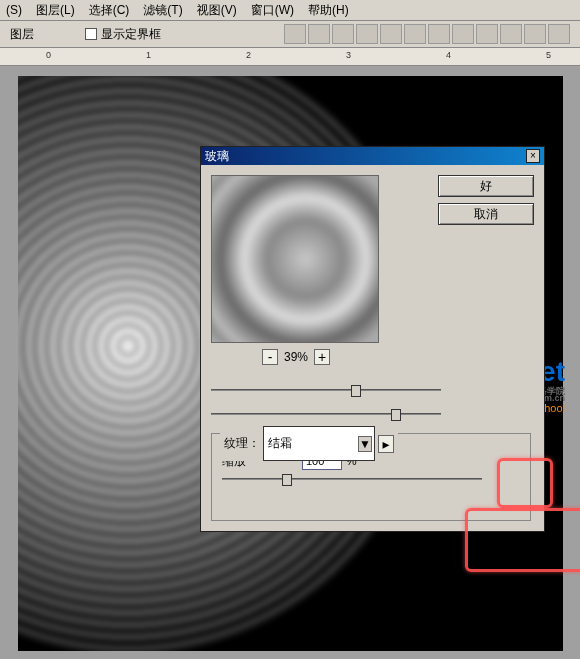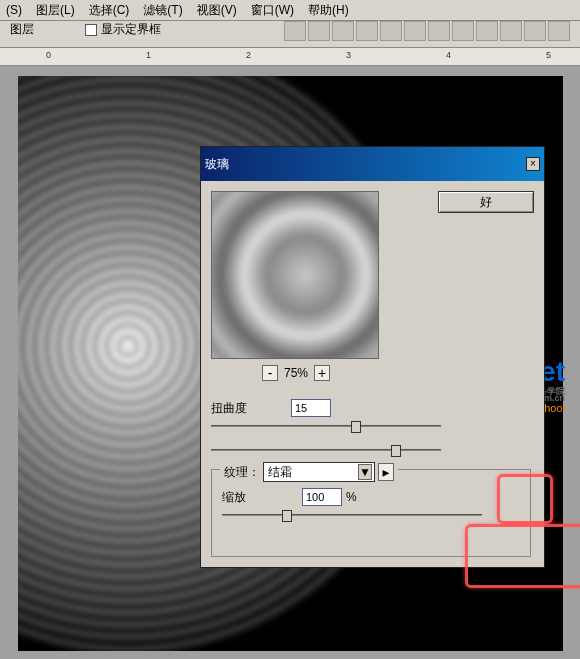--- a/index.html
+++ b/index.html
@@ -1,50 +1,50 @@
 <!DOCTYPE html>
 <html><head>
 <meta charset="utf-8">
 <style>
 * { box-sizing: border-box; margin: 0; padding: 0; }
 body { font-family: "SimSun", sans-serif; font-size: 12px; background: #a0a0a0; width: 580px; height: 659px; overflow: hidden; position: relative; }
 .menubar { background: #d8d4cc; height: 20px; display: flex; gap: 14px; padding: 2px 6px; align-items: center; }
 .menubar span { color: #000; }
-.optionbar { background: #d8d4cc; height: 28px; display: flex; align-items: flex-start; padding: 0 10px; gap: 20px; border-top: 1px solid #888; border-bottom: 1px solid #888; }
+.optionbar { background: #d8d4cc; height: 28px; display: flex; align-items: center; padding: 0 10px; gap: 20px; border-top: 1px solid #888; border-bottom: 1px solid #888; }
 .optionbar .checkbox { display: flex; align-items: center; gap: 4px; padding-left: 31px; }
 .optionbar .checkbox .box { width: 12px; height: 12px; border: 1px solid #555; background: #fff; }
 .optionbar .toolbtns { display: flex; gap: 2px; margin-left: auto; }
 .optionbar .toolbtns div { width: 22px; height: 20px; background: #c8c4bc; border: 1px solid #999; }
 .ruler-h { height: 18px; background: #e8e4dc; border-bottom: 1px solid #888; position: relative; }
 .ruler-h .lbl { position: absolute; top: 2px; font-size: 9px; color: #333; }
 .workspace { position: relative; background: #a0a0a0; height: 593px; }
 .canvas { position: absolute; left: 18px; top: 10px; width: 545px; height: 575px; background: #000; overflow: hidden; }
 .ripple { position: absolute; width: 620px; height: 620px; left: -200px; top: -40px; border-radius: 50%; background: radial-gradient(circle, rgba(255,255,255,0.9) 0%, rgba(200,200,200,0.8) 20%, rgba(120,120,120,0.7) 45%, rgba(40,40,40,0.4) 70%, rgba(0,0,0,0) 90%); filter: blur(2px); }
 .ripple::before { content:""; position:absolute; inset:0; border-radius:50%; background: repeating-radial-gradient(circle, rgba(255,255,255,0.25) 0 6px, rgba(0,0,0,0.25) 6px 12px); opacity:0.5; filter: blur(1px);}
 .ruler-v { position:absolute; left:0; top:66px; width:18px; height:593px; background:#e8e4dc; border-right:1px solid #888;}
 .dialog { position: absolute; left: 200px; top: 80px; width: 345px; background: #d4d0c8; border: 1px solid #222; }
-.titlebar { height: 34px; background: linear-gradient(to right, #0a246a, #1084d0); color: #fff; display: flex; align-items: center; padding: 0 4px; justify-content: space-between; }
+.titlebar { height: 18px; background: linear-gradient(to right, #0a246a, #1084d0); color: #fff; display: flex; align-items: center; padding: 0 4px; justify-content: space-between; }
 .titlebar .close { width: 14px; height: 14px; background: #d4d0c8; border: 1px solid #222; color: #000; display:flex; align-items:center; justify-content:center; font-size:10px; line-height:1;}
 .dialog-body { padding: 10px; position: relative; }
 .preview { width: 168px; height: 168px; border: 1px solid #666; background: #aaa; position:relative; overflow:hidden;}
 .preview .swirl{ position:absolute; inset:-20px; background: radial-gradient(circle at 55% 50%, #c8c8c8 0%, #888 25%, #ddd 40%, #666 55%, #bbb 70%, #444 85%, #999 100%); filter: blur(3px); border-radius:40%;}
 .zoombar { display:flex; align-items:center; justify-content:center; gap:6px; margin-top:6px; width:170px;}
 .zoombtn { width:16px; height:16px; border:1px solid #666; background:#efefe6; display:flex; align-items:center; justify-content:center; font-size:14px; line-height:1; cursor:pointer;}
 .btns { position:absolute; right:10px; top:10px; display:flex; flex-direction:column; gap:6px;}
 .btn { width:96px; height:22px; border:1px solid #333; background:#d4d0c8; box-shadow: inset 1px 1px #fff, inset -1px -1px #888; display:flex; align-items:center; justify-content:center; cursor:pointer;}
 .sliders { margin-top: 18px; width: 320px;}
 .row { display:flex; align-items:center; margin-bottom:2px; }
 .row label { width: 80px;}
 .row .val { width: 40px; height: 18px; border:1px solid #5a5a8a; background:#fff; padding:1px 3px; font-size:11px;}
 .slider { width: 230px; height: 14px; position:relative; margin-bottom:10px; margin-left:0;}
 .slider .track { position:absolute; top:6px; left:0; right:0; height:2px; background:#888; border-top:1px solid #555;}
 .slider .thumb { position:absolute; top:2px; width:10px; height:12px; background:#d4d0c8; border:1px solid #333; cursor:pointer;}
 .group { border:1px solid #888; padding:14px 10px 24px; margin-top:12px; position:relative;}
 .group .gl { position:absolute; top:-8px; left:8px; background:#d4d0c8; padding:0 4px; display:flex; align-items:center; gap:3px;}
-.select { width:112px; height:20px; border:1px solid #333; background:#fff; display:flex; align-items:center; justify-content:space-between; padding:0 2px 0 4px; cursor:pointer;}
+.select { width:112px; height:35px; border:1px solid #333; background:#fff; display:flex; align-items:center; justify-content:space-between; padding:0 2px 0 4px; cursor:pointer;}
 .select .arrow { width:14px; height:16px; background:#d4d0c8; border:1px solid #666; display:flex; align-items:center; justify-content:center;}
 .checkbox2 { display:flex; align-items:center; gap:6px; margin-top:10px;}
 .checkbox2 .box{ width:12px; height:12px; border:1px solid #333; background:#fff; box-shadow: inset 1px 1px #888;}
 .highlight { position:absolute; border:3px solid rgba(255,80,80,0.9); border-radius:6px; pointer-events:none; box-shadow: 0 0 4px rgba(255,80,80,0.6); }
 .hl1 { left:296px; top:293px; width:56px; height:50px;} 
 .hl2 { left:264px; top:343px; width:126px; height:64px;} 
 .watermark { position:absolute; right: 15px; top: 290px; text-align:right; }
 .watermark .logo { font-size:28px; font-weight:bold; }
 .watermark .e { color:#c00; font-style:italic; }
 .watermark .net { color:#06c; }
@@ -112,36 +112,33 @@
   </div>
 
   <div class="dialog">
     <div class="titlebar">
       <span>玻璃</span>
       <div class="close">×</div>
     </div>
     <div class="dialog-body">
       <div class="btns">
         <div class="btn">好</div>
+        <div class="btn">取消</div>
       </div>
 
       <div class="preview">
         <div class="swirl"></div>
       </div>
       <div class="zoombar">
         <div class="zoombtn">-</div>
-        <span>75%</span>
+        <span>39%</span>
         <div class="zoombtn">+</div>
       </div>
 
       <div class="sliders">
-        <div class="row">
-          <label>扭曲度</label>
-          <input class="val" value="15" style="">
-        </div>
         <div class="slider">
           <div class="track"></div>
             <div class="thumb" style="left:140px"></div>
         </div>
 
         <div class="slider">
           <div class="track"></div>
             <div class="thumb" style="left:180px"></div>
         </div>
 

